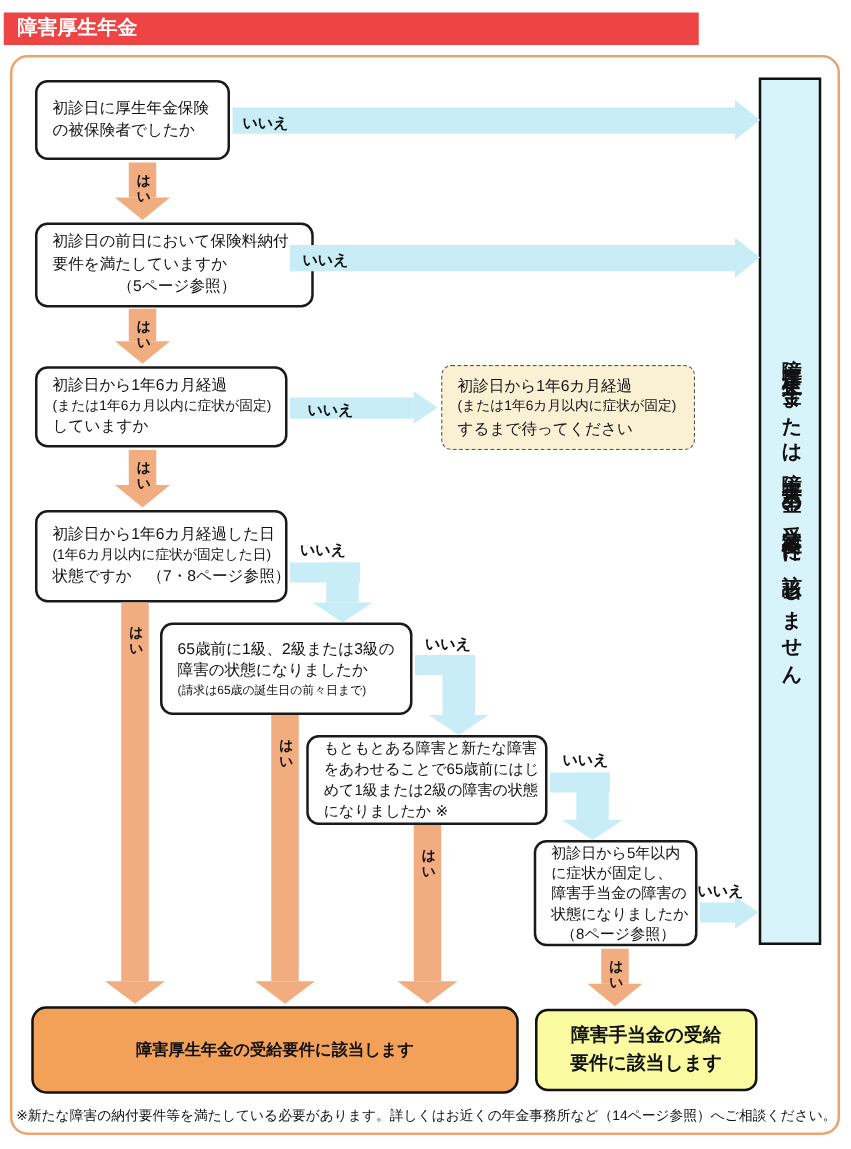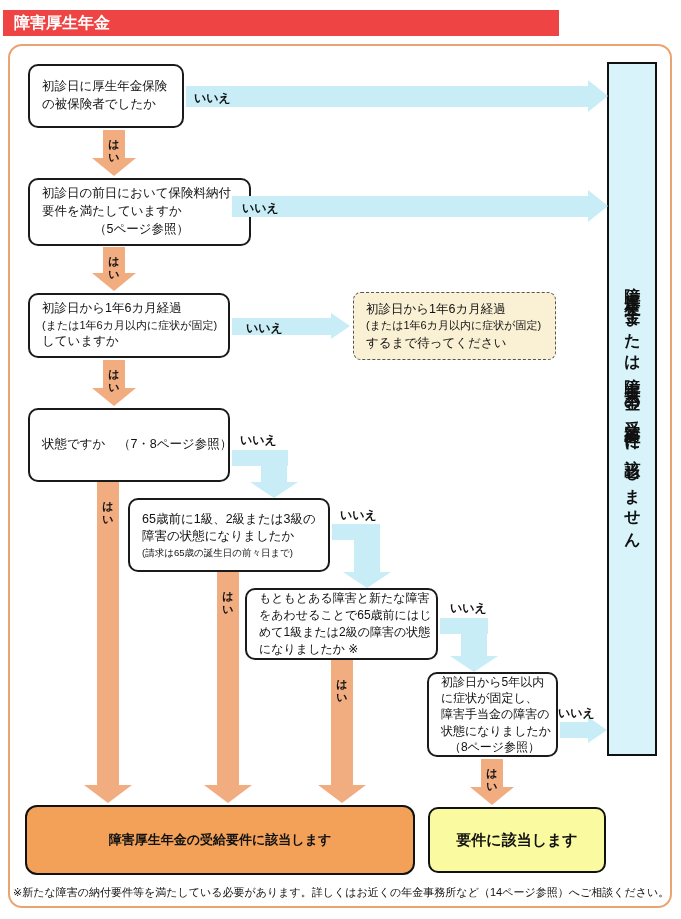--- a/index.html
+++ b/index.html
@@ -84,20 +84,22 @@
     <span class="ctr">（5ページ参照）</span>
   </div>
 
   <div class="qbox" style="left:28px;top:293px;width:202px;height:65px;">
     <span>初診日から1年6カ月経過</span>
     <span class="sm">(または1年6カ月以内に症状が固定)</span>
     <span>していますか</span>
   </div>
 
   <div class="qbox" style="left:28px;top:408px;width:202px;height:74px;">
+    <span>初診日から1年6カ月経過した日</span>
+    <span class="sm">(1年6カ月以内に症状が固定した日)</span>
     <span>状態ですか　（7・8ページ参照）</span>
   </div>
 
   <div class="qbox" style="left:128px;top:498px;width:202px;height:74px;">
     <span>65歳前に1級、2級または3級の</span>
     <span>障害の状態になりましたか</span>
     <span class="xs">(請求は65歳の誕生日の前々日まで)</span>
   </div>
 
   <div class="qbox" style="left:245px;top:588px;width:193px;height:72px;font-size:12px;">
@@ -118,20 +120,21 @@
   <div class="waitbox" style="left:353px;top:292px;width:203px;height:68px;">
     <span>初診日から1年6カ月経過</span>
     <span class="sm">(または1年6カ月以内に症状が固定)</span>
     <span>するまで待ってください</span>
   </div>
 
   <div class="grant-o">
     <span>障害厚生年金の受給要件に該当します</span>
   </div>
   <div class="grant-y">
+    <span>障害手当金の受給</span>
     <span>要件に該当します</span>
   </div>
 
   <div class="cbar" style="left:186px;top:86px;width:402px;height:21px;"></div>
   <div class="chead-r" style="left:588px;top:80px;"></div>
   <div class="lbl-no" style="left:194px;top:90px;">いいえ</div>
 
   <div class="cbar" style="left:232px;top:196px;width:356px;height:21px;"></div>
   <div class="chead-r" style="left:588px;top:190px;"></div>
   <div class="lbl-no" style="left:242px;top:200px;">いいえ</div>

